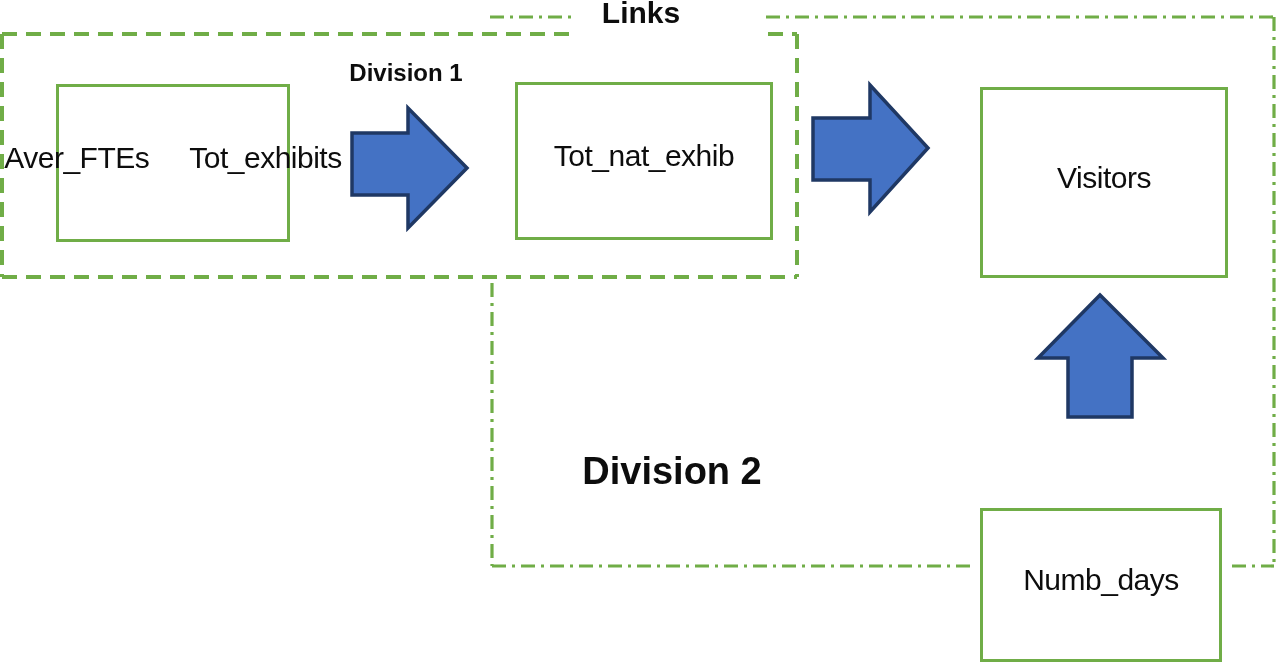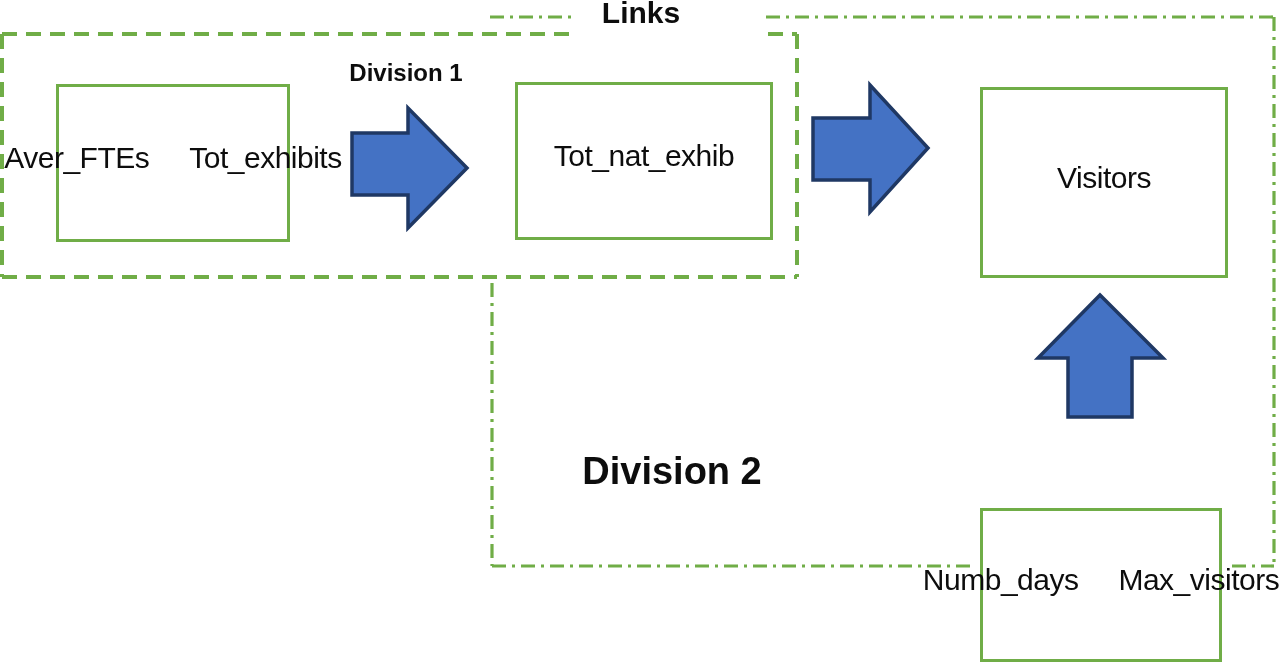--- a/index.html
+++ b/index.html
@@ -86,20 +86,19 @@
   <div class="var-box" id="box2">
     <span>Tot_nat_exhib</span>
   </div>
 
   <div class="var-box" id="box3">
     <span>Visitors</span>
   </div>
 
   <div class="var-box" id="box4">
     <span>Numb_days</span>
-    <span>Max_visitors</span>
   </div>
 
   <div class="region-label" id="label-links">Links</div>
   <div class="region-label" id="label-div1">Division 1</div>
   <div class="region-label" id="label-div2">Division 2</div>
 
 </div>
 
 </body></html>

